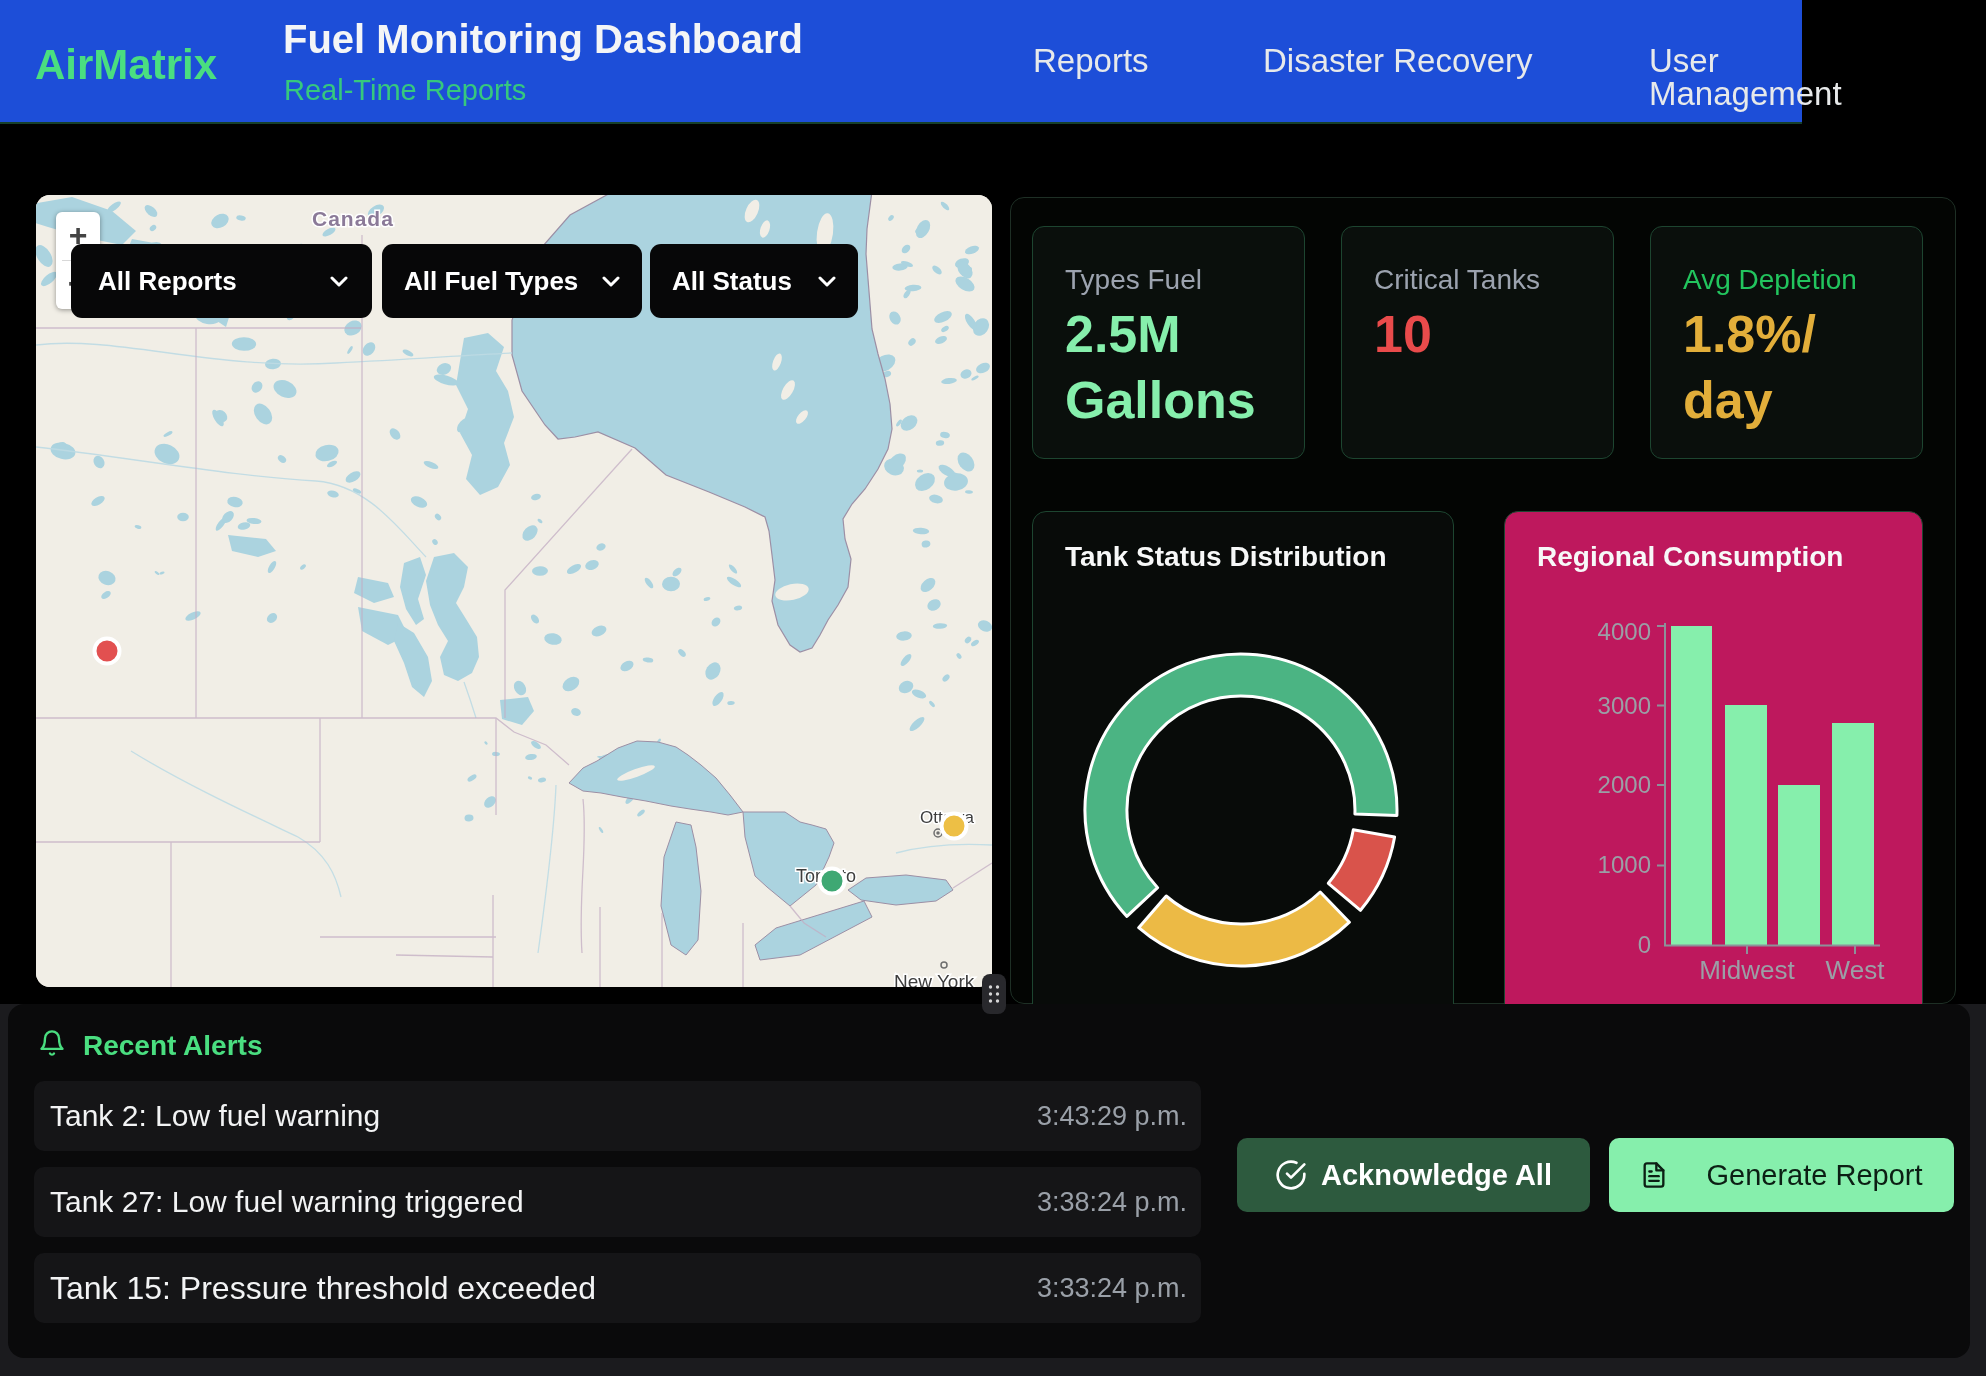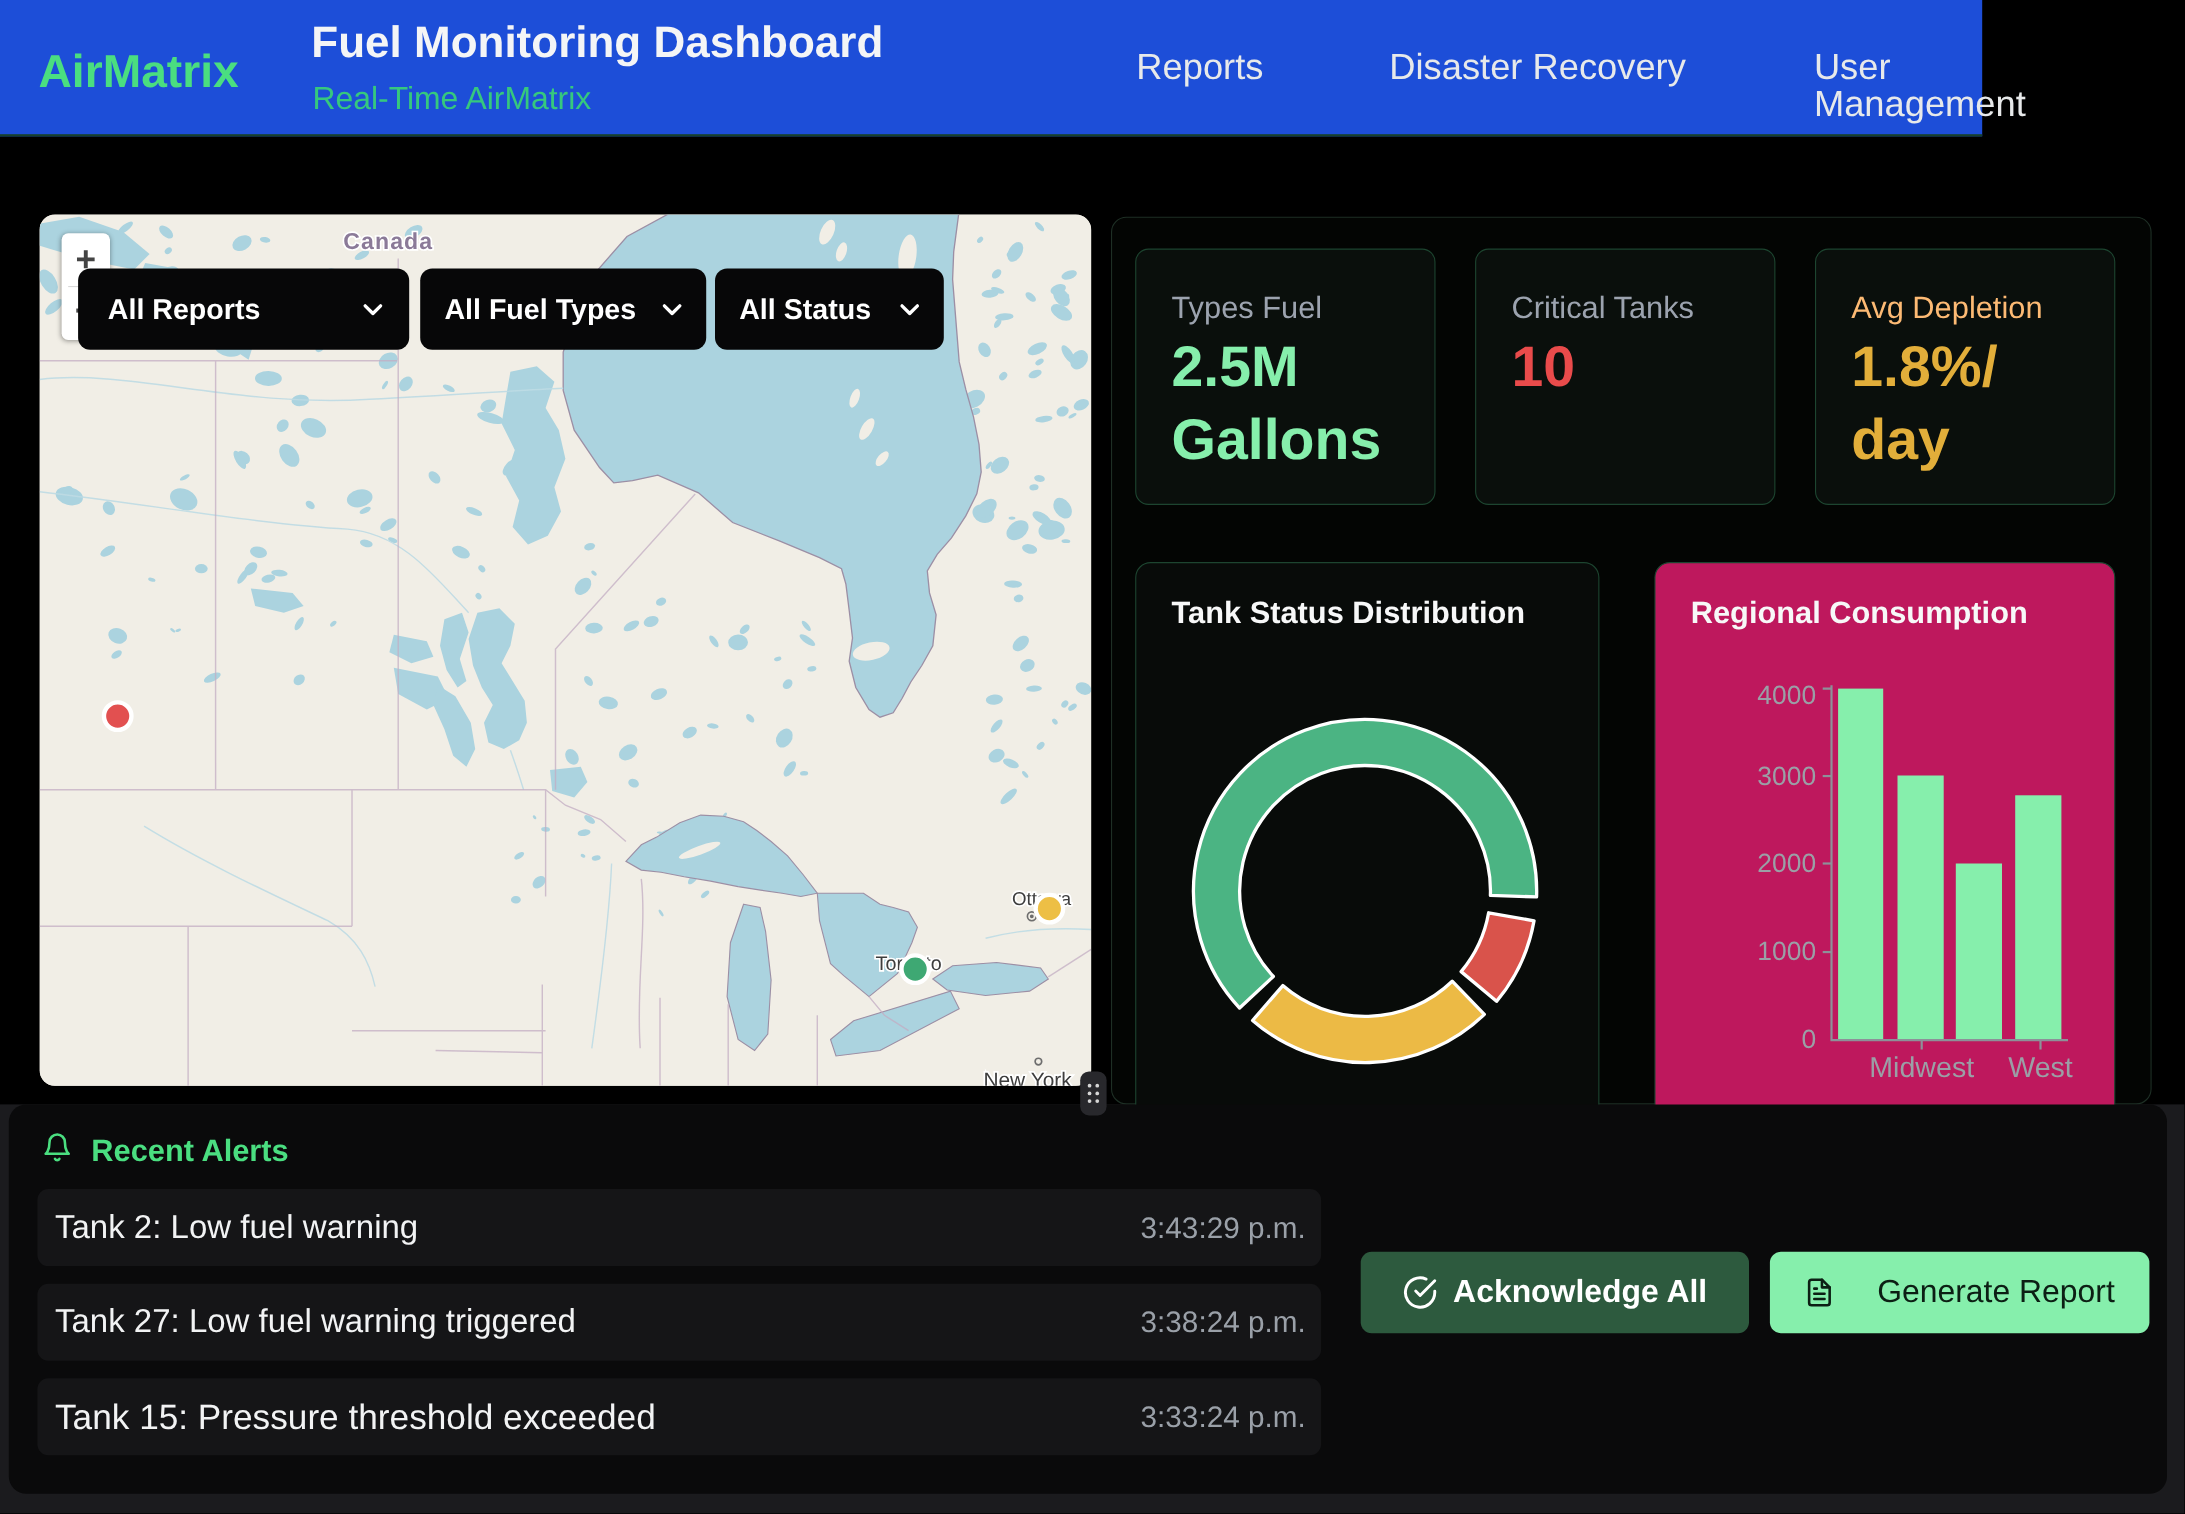--- a/index.html
+++ b/index.html
@@ -7,21 +7,21 @@
 #root{position:relative;width:1986px;height:1376px;background:#000}
 </style></head>
 <body>
 <div id="root">
 
   <div class="abs" style="left:0;top:1004px;width:1986px;height:372px;background:#1b1b1e"></div>
 
   <div class="abs" style="left:0;top:0;width:1802px;height:124px;background:#1d4ed8;border-bottom:2px solid #16402a">
     <div class="abs" style="left:35px;top:44px;font-size:42px;font-weight:700;color:#4ade80;line-height:42px">AirMatrix</div>
     <div class="abs" style="left:283px;top:19px;font-size:40px;font-weight:700;color:#f4f5f6;line-height:40px">Fuel Monitoring Dashboard</div>
-    <div class="abs" style="left:284px;top:76px;font-size:29px;color:#36c87e;line-height:29px">Real-Time AirMatrix</div>
+    <div class="abs" style="left:284px;top:76px;font-size:29px;color:#36c87e;line-height:29px">Real-Time Reports</div>
     <div class="abs" style="left:1033px;top:44px;font-size:33px;color:#e7e9ea;line-height:33px">Reports</div>
     <div class="abs" style="left:1263px;top:44px;font-size:33px;color:#e7e9ea;line-height:33px">Disaster Recovery</div>
     <div class="abs" style="left:1649px;top:44px;font-size:33px;color:#e7e9ea;line-height:33px">User Management</div>
   </div>
 
   <div class="abs" style="left:36px;top:195px;width:956px;height:792px;border-radius:14px;overflow:hidden;background:#f1eee6">
     <svg width="956" height="800" viewBox="0 0 956 800" xmlns="http://www.w3.org/2000/svg">
 <rect width="956" height="800" fill="#f1eee6"></rect>
 <g fill="#abd3df">
           <ellipse cx="208" cy="149" rx="12.2" ry="6.8" transform="rotate(1 208 149)"></ellipse>
@@ -321,21 +321,21 @@
 
   <div class="abs" style="left:1032px;top:226px;width:273px;height:233px;background:#0a0f0c;border:1.5px solid #1d4530;border-radius:12px">
     <div class="abs" style="left:32px;top:39px;font-size:28px;color:#9ca3af;line-height:28px">Types Fuel</div>
     <div class="abs" style="left:32px;top:74px;font-size:52px;font-weight:700;line-height:66px;color:#86efac">2.5M<br>Gallons</div>
   </div>
   <div class="abs" style="left:1341px;top:226px;width:273px;height:233px;background:#0a0f0c;border:1.5px solid #1d4530;border-radius:12px">
     <div class="abs" style="left:32px;top:39px;font-size:28px;color:#9ca3af;line-height:28px">Critical Tanks</div>
     <div class="abs" style="left:32px;top:74px;font-size:52px;font-weight:700;line-height:66px;color:#e94b4b">10</div>
   </div>
   <div class="abs" style="left:1650px;top:226px;width:273px;height:233px;background:#0a0f0c;border:1.5px solid #1d4530;border-radius:12px">
-    <div class="abs" style="left:32px;top:39px;font-size:28px;color:#fdba74;line-height:28px">Avg Depletion</div>
+    <div class="abs" style="left:32px;top:39px;font-size:28px;color:#22c55e;line-height:28px">Avg Depletion</div>
     <div class="abs" style="left:32px;top:74px;font-size:52px;font-weight:700;line-height:66px;color:#e2ae3a">1.8%/<br>day</div>
   </div>
 
   <div class="abs" style="left:1032px;top:511px;width:422px;height:540px;background:#080b09;border:1.5px solid #1d4530;border-radius:14px;overflow:hidden">
     <div class="abs" style="left:32px;top:31px;font-size:28px;font-weight:700;color:#f7f8f8;line-height:28px">Tank Status Distribution</div>
     <div class="abs" style="left:46px;top:136px"><svg width="324" height="324" viewBox="0 0 324 324" xmlns="http://www.w3.org/2000/svg">
 <g stroke="#fff" stroke-width="3" stroke-linejoin="round">
 <path fill="#4bb483" d="M47.9 268.4 A156 156 0 1 1 317.9 167.4 L275.9 166.0 A114 114 0 1 0 78.6 239.7 Z"></path>
 <path fill="#d9534b" d="M315.6 189.1 A156 156 0 0 1 281.5 262.3 L249.3 235.3 A114 114 0 0 0 274.3 181.8 Z"></path>
 <path fill="#ecba45" d="M270.4 274.2 A156 156 0 0 1 59.7 279.7 L87.2 248.0 A114 114 0 0 0 241.2 244.0 Z"></path>

